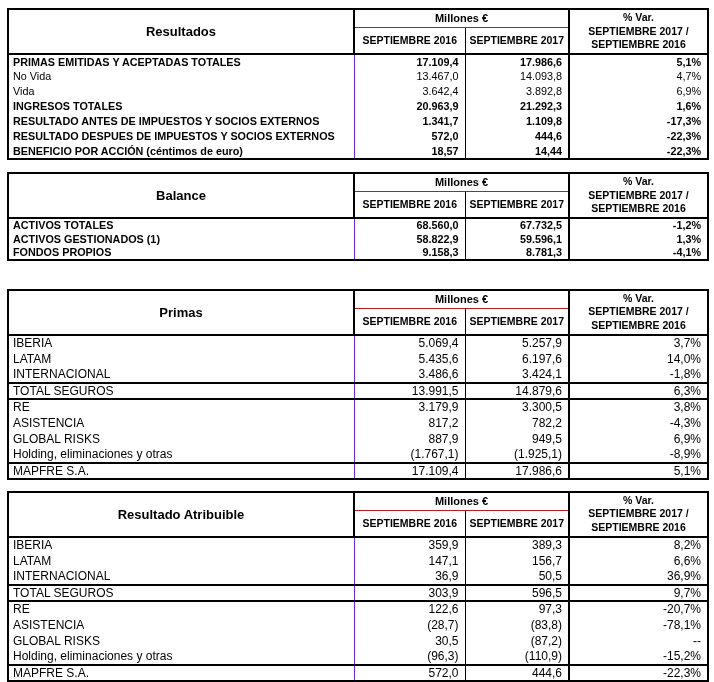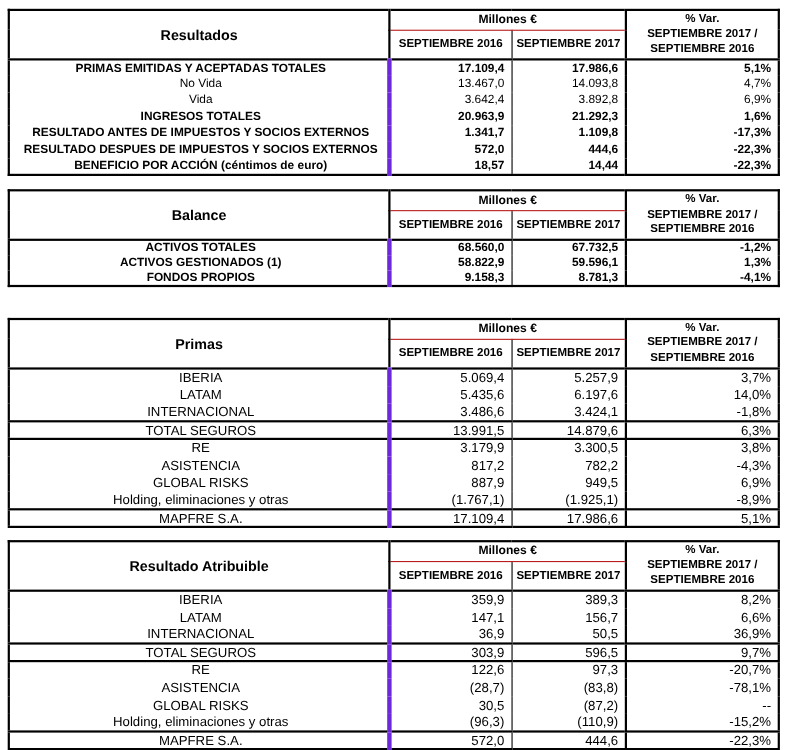--- a/index.html
+++ b/index.html
@@ -49,21 +49,21 @@
   td.h-col-last { border-right: 2px solid #000; text-align: center; }
   td.h-var {
     border-bottom: 2px solid #000;
     text-align: center; vertical-align: middle;
     font-weight: bold; font-size: 10.5px;
     line-height: 1.3;
   }
 
   
   tbody td { padding: 0; vertical-align: middle; }
-  td.c-label { border-right: 4px solid #6d28d9; padding-left: 4px; text-align: center; overflow: hidden; white-space: nowrap; margin-top: 12px; }
+  td.c-label { border-right: 1px solid #6d28d9; padding-left: 4px; text-align: left; overflow: hidden; white-space: nowrap; margin-top: 12px; }
   td.c-v16  { border-right: 1px solid #000; }
   td.c-v17  { border-right: 2px solid #000; padding-left: 29px; }
   td.num    { text-align: right; padding-right: 6px; }
 
   
   table.t-compact tbody td { height: 15px; font-size: 10.8px; font-weight: bold; }
   table.t-balance tbody td { height: 14px; }
   table.t-compact tr.indent td { font-weight: normal; }
   table.t-compact tr.indent td.c-label { }
 

